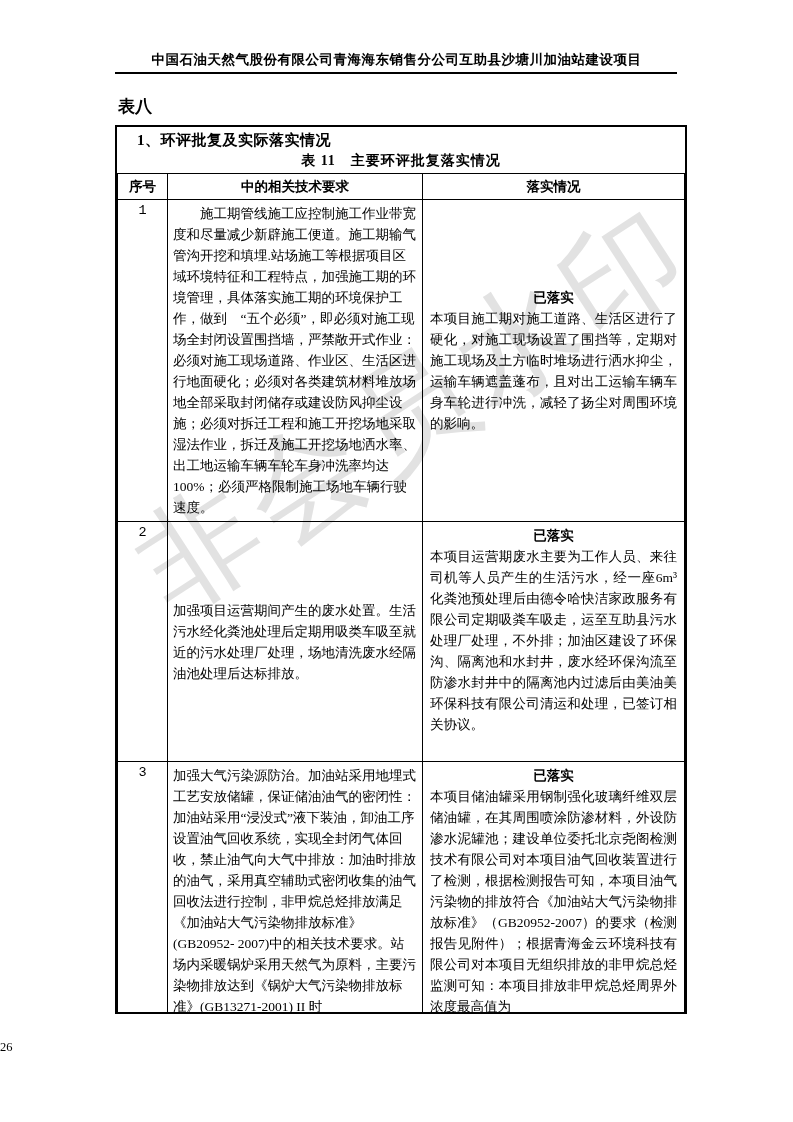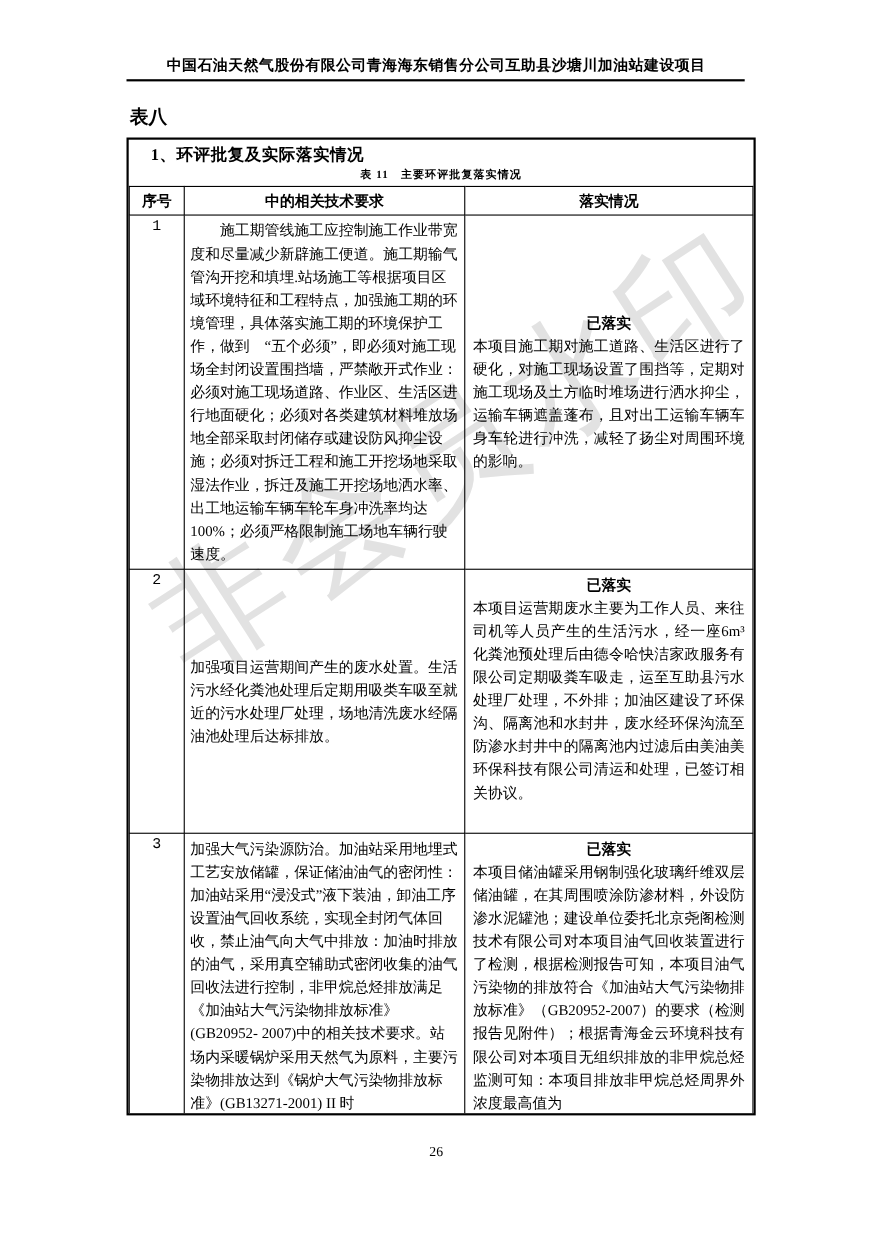--- a/index.html
+++ b/index.html
@@ -47,21 +47,21 @@
     border:2px solid #000;
     overflow:hidden;
     background:transparent;
   }
   .t-title {
     font-size:15px; font-weight:bold;
     padding:4px 8px 1px 20px;
     letter-spacing:0.5px;
   }
   .t-subtitle {
-    font-size:10px; font-weight:bold;
+    font-size:14px; font-weight:bold;
     text-align:center;
     padding:1px 0 3px 0;
     letter-spacing:1px;
   }
   table.grid {
     width:100%;
     border-collapse:collapse;
     table-layout:fixed;
   }
   table.grid td {
@@ -95,21 +95,21 @@
     height:100%;
   }
   .status-label { font-weight:bold; text-align:center; }
   .status-text  { text-align:justify; }
   tr.r1 td { height:320px; }
   tr.r2 td { height:240px; }
   tr.r3 td { height:251px; }
   tr.r3 td { border-bottom:none; }
   .page-number {
     position:absolute; top:1040px; left:0; width:100%;
-    text-align:center; font-size:12.5px;
+    font-size:12.5px;
   }
 </style>
 </head>
 <body>
 
 <div class="page">
 
   <div class="watermark">非会员水印</div>
 
   <div class="content">

